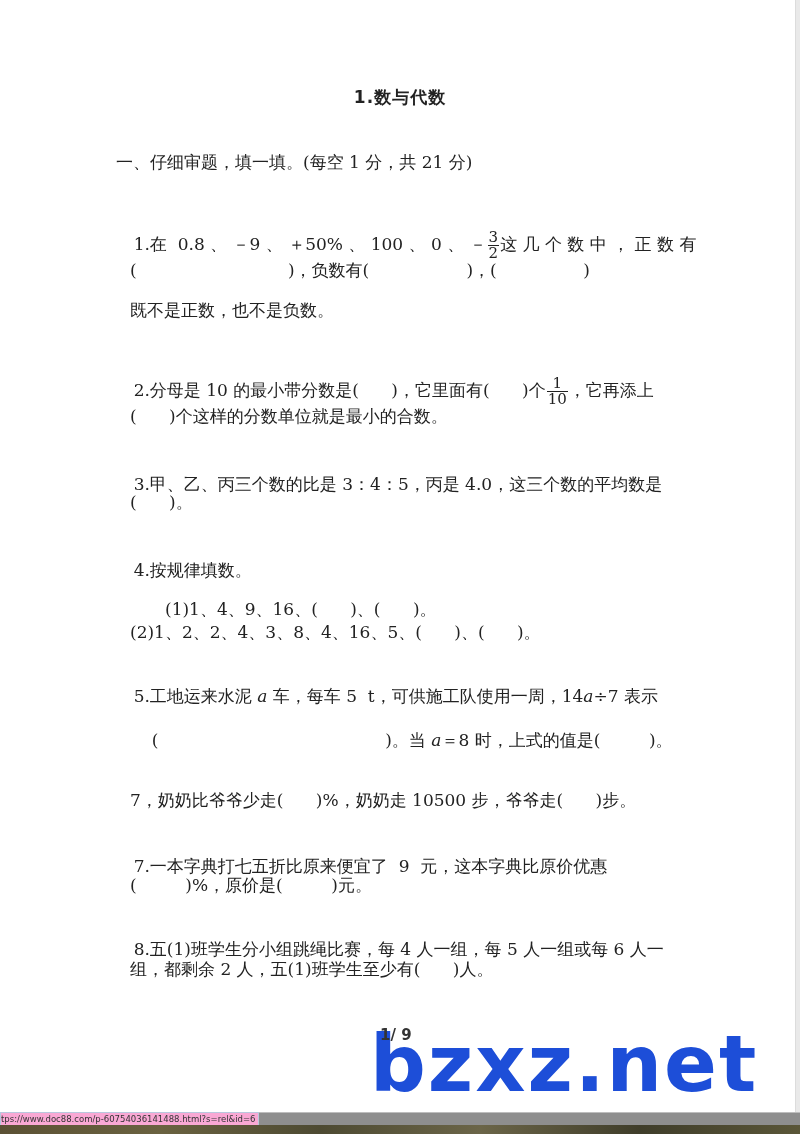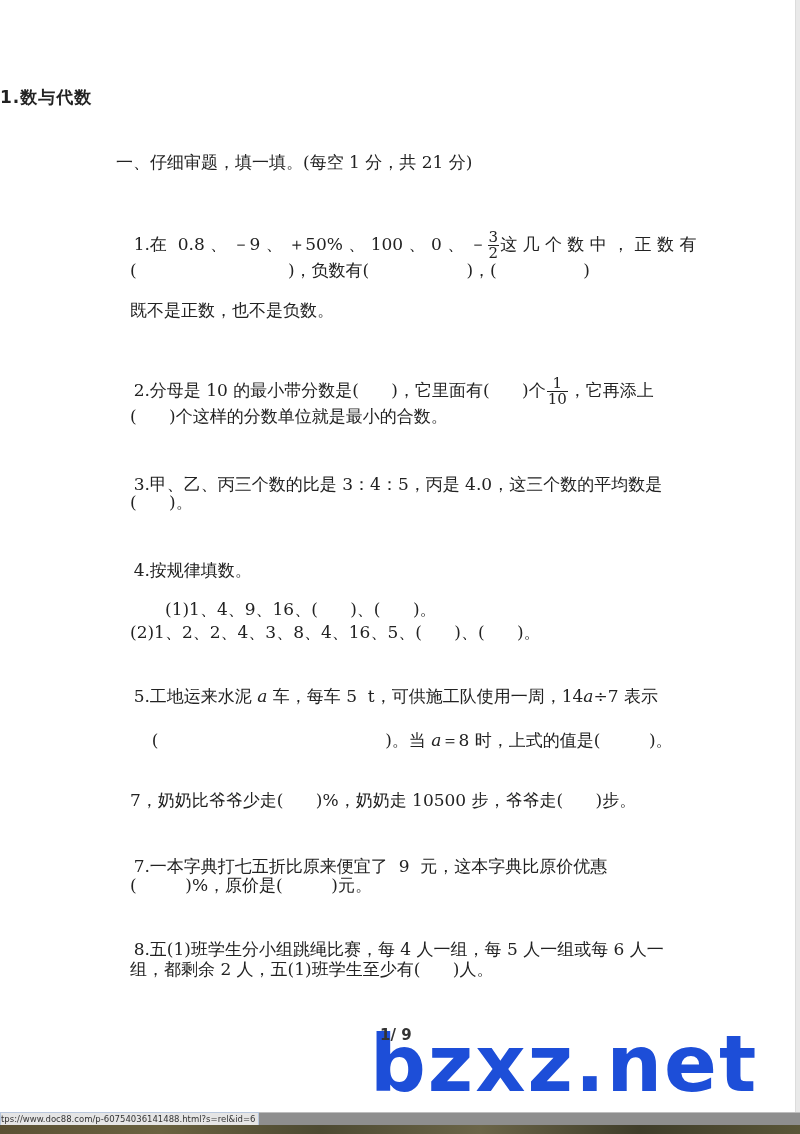--- a/index.html
+++ b/index.html
@@ -4,33 +4,33 @@
 <style>
   html, body { margin:0; padding:0; }
   body {
     width:800px; height:1134px; overflow:hidden; position:relative;
     background:#ffffff;
     font-family:"DejaVu Serif","Liberation Serif",serif;
     color:#1a1a1a;
   }
   .page { position:absolute; left:0; top:0; width:796px; height:1112px; background:#fff; }
   .scroll-edge { position:absolute; right:0; top:0; width:4px; height:1112px; background:#e9e9e9; border-left:1px solid #dcdcdc; }
-  .title { position:absolute; top:86px; left:0; width:800px; text-align:left;
+  .title { position:absolute; top:86px; left:0; width:800px; text-align:center;
     font-family:"DejaVu Sans","Liberation Sans",sans-serif; font-weight:bold; font-size:17px; letter-spacing:1px; color:#222; }
   .line { position:absolute; font-size:17px; white-space:pre; line-height:24px; color:#222; }
   .frac { display:inline-block; vertical-align:middle; text-align:center; font-size:15px; line-height:15px; margin:0 1px; }
   .frac .num { display:block; border-bottom:1px solid #222; padding:0 1px; }
   .frac .den { display:block; padding:0 1px; }
   .ital { font-style:italic; }
   .pagenum { position:absolute; top:1026px; left:380px; font-family:"DejaVu Sans","Liberation Sans",sans-serif;
     font-weight:bold; font-size:15px; color:#333; }
   .watermark { position:absolute; top:1024px; left:370px; font-family:"DejaVu Sans","Liberation Sans",sans-serif;
     font-weight:bold; font-size:78px; color:#1d4ed8; letter-spacing:2px; line-height:80px; }
   .statusbar { position:absolute; left:0; top:1112px; width:800px; height:12px; background:#8e8e8e; border-top:1px solid #bdbdbd; }
-  .status-url { position:absolute; left:0; top:1112px; height:12px; padding:0 3px 0 0; background:#e5e5e5;
+  .status-url { position:absolute; left:0; top:1112px; height:12px; padding:0 3px 0 0; background:#f9a8d4;
     border:1px solid #b9c8de; font-family:"DejaVu Sans","Liberation Sans",sans-serif; font-size:8.5px; line-height:12px; color:#333; }
   .bottom-strip { position:absolute; left:0; top:1125px; width:800px; height:9px;
     background:linear-gradient(90deg,#5b5134 0%,#6a6240 20%,#4d4a32 40%,#6b6548 60%,#3f3d2a 80%,#5a5638 100%); }
 </style>
 </head>
 <body>
 
 <div class="page">
 
   <div class="title">1.数与代数</div>

